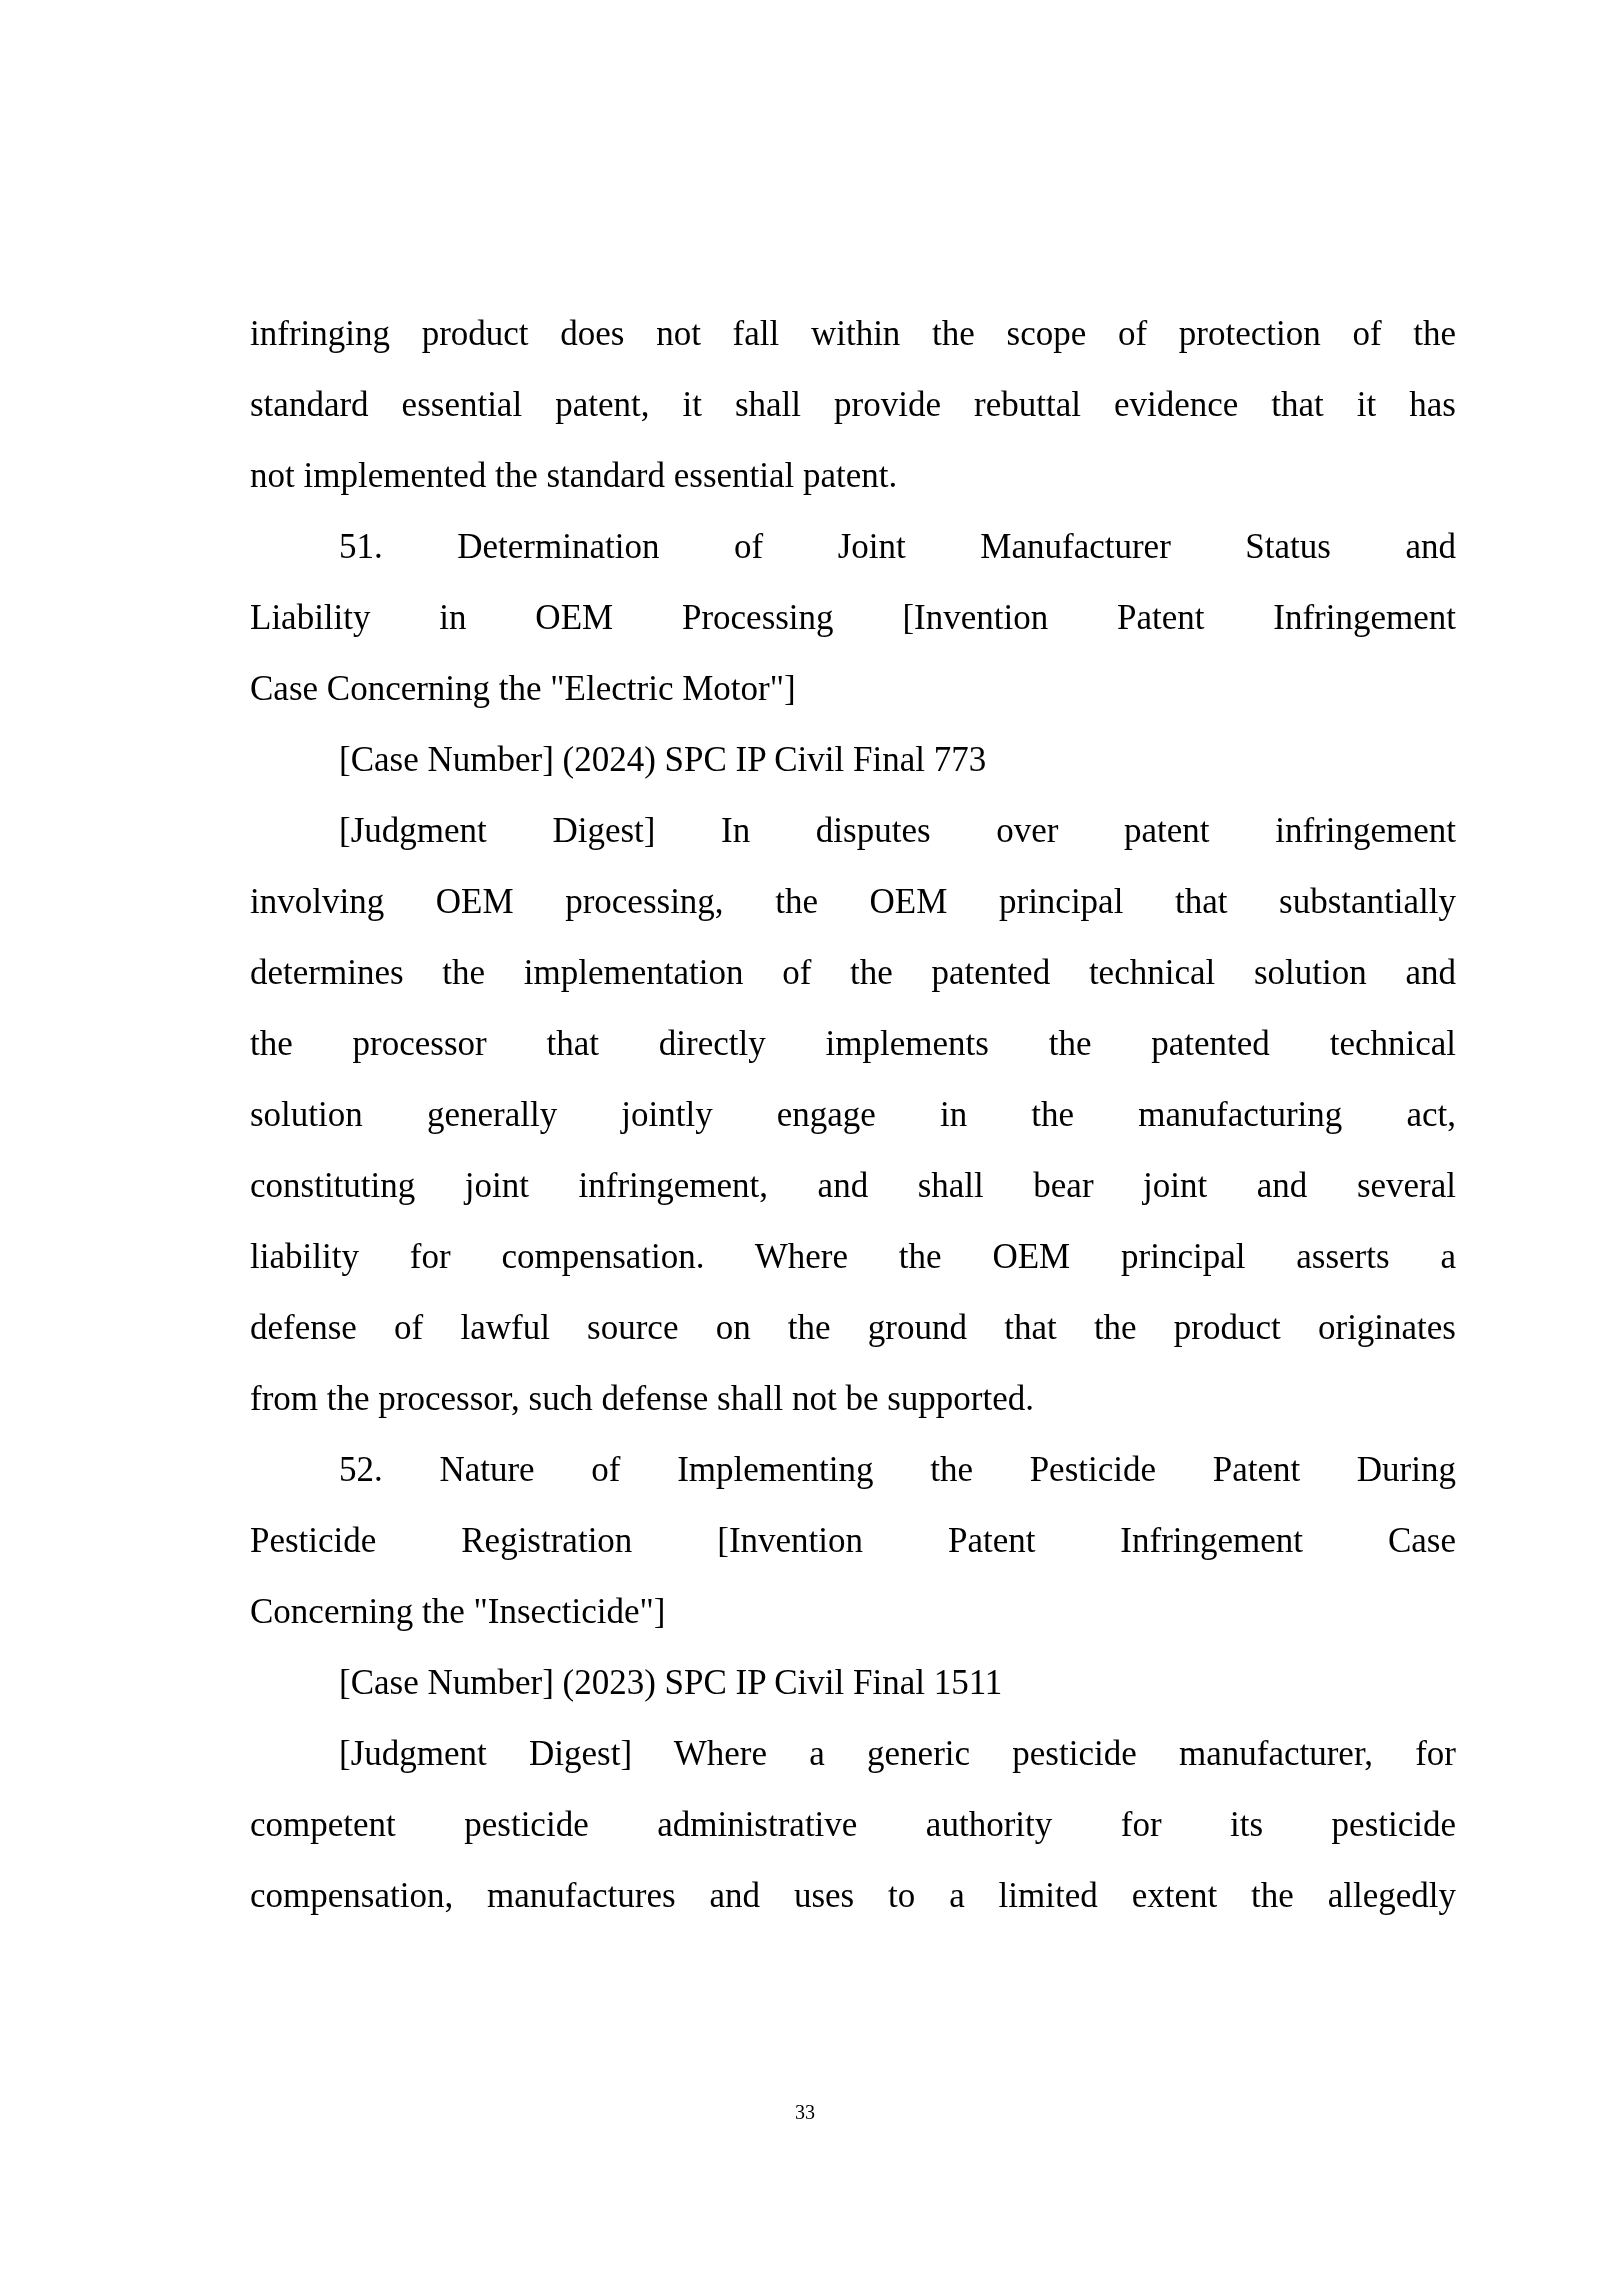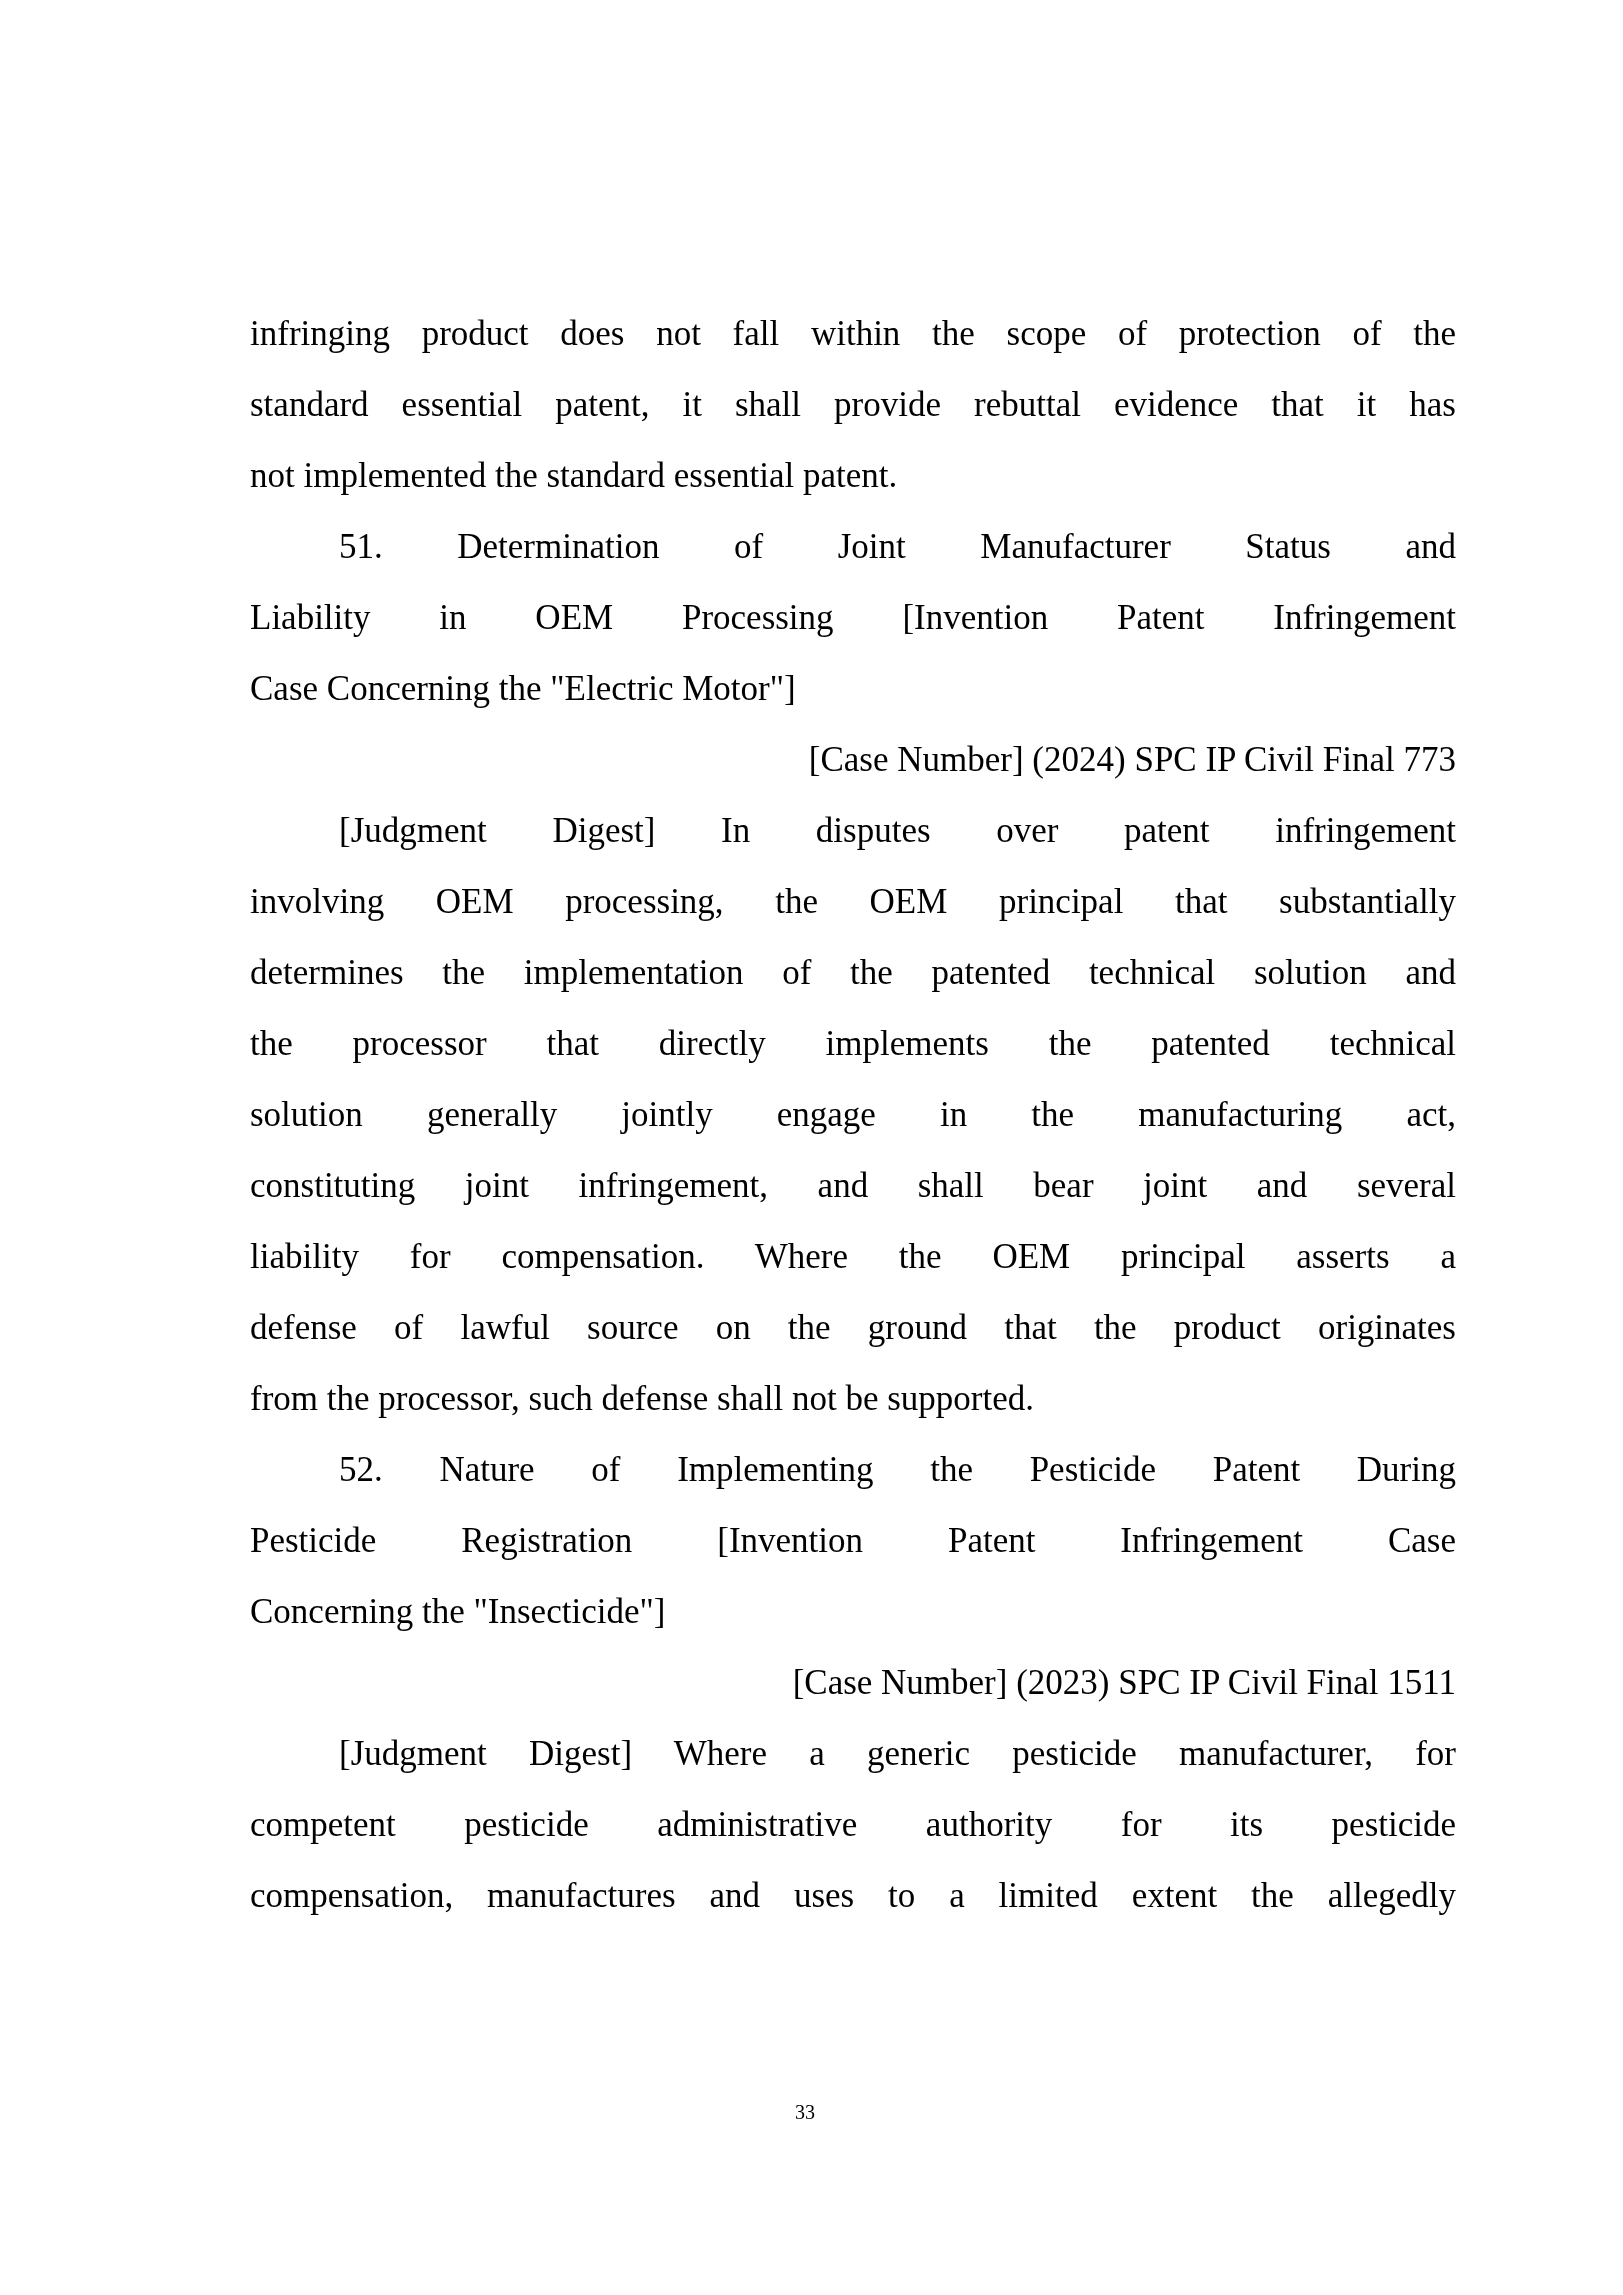--- a/index.html
+++ b/index.html
@@ -38,21 +38,20 @@
     overflow: visible;
   }
   .line.just {
     text-align: justify;
     text-align-last: justify;
     white-space: normal;
     overflow: hidden;
   }
   .line.indent {
     padding-left: 89px;
-    text-align: right;
   }
   .line.bold {
     font-weight: normal;
   }
   .page-number {
     position: absolute;
     left: 795px;
     width: 81px;
     top: 2100px;
     text-align: left;

